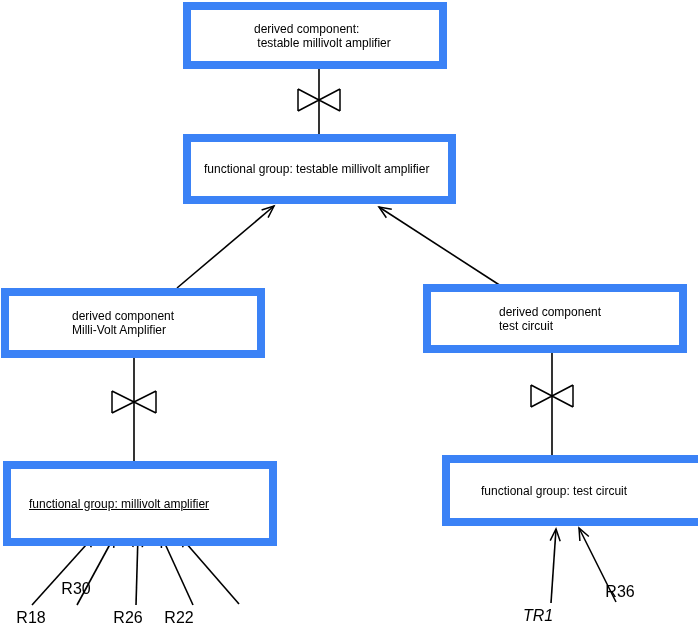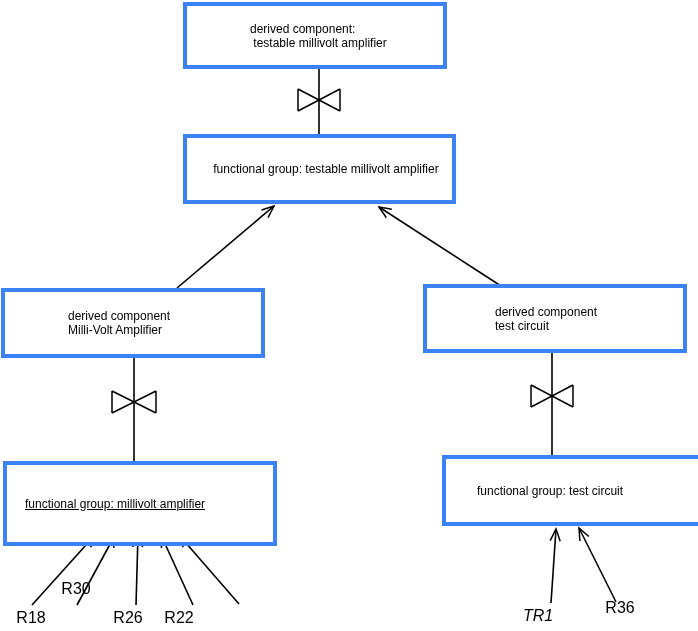--- a/index.html
+++ b/index.html
@@ -8,21 +8,21 @@
     width:698px;height:631px;
     background:#ffffff;
     font-family:"Liberation Sans", sans-serif;
     color:#000000;
     overflow:hidden;
   }
   svg.wires{position:absolute;left:0;top:0;z-index:0;}
   .node{
     position:absolute;
     box-sizing:border-box;
-    border:4px solid #3b82f6;
+    border:8px solid #3b82f6;
     background:#ffffff;
     display:flex;
     flex-direction:column;
     justify-content:center;
     font-size:12px;
     line-height:14px;
     z-index:1;
   }
   .node span{white-space:pre;display:block;}
   .leaf{
@@ -65,21 +65,21 @@
 
     <line x1="551" y1="603" x2="556" y2="529" stroke="#000000" stroke-width="1.6" marker-end="url(#arrow)"></line>
     <line x1="616" y1="602" x2="579" y2="528" stroke="#000000" stroke-width="1.6" marker-end="url(#arrow)"></line>
   </svg>
 
   <div class="node" style="left:183px;top:2px;width:264px;height:67px;padding-left:63px;">
     <span>derived component:</span>
     <span> testable millivolt amplifier</span>
   </div>
 
-  <div class="node" style="left:183px;top:134px;width:273px;height:70px;padding-left:13px;align-items:center;">
+  <div class="node" style="left:183px;top:134px;width:273px;height:70px;padding-left:13px;">
     <span>functional group: testable millivolt amplifier</span>
   </div>
 
   <div class="node" style="left:1px;top:288px;width:264px;height:70px;padding-left:63px;">
     <span>derived component</span>
     <span>Milli-Volt Amplifier</span>
   </div>
 
   <div class="node" style="left:3px;top:461px;width:274px;height:85px;padding-left:18px;text-decoration:underline;">
     <span>functional group: millivolt amplifier</span>
@@ -93,15 +93,15 @@
   <div class="node" style="left:442px;top:455px;width:272px;height:71px;padding-left:31px;">
     <span>functional group: test circuit</span>
   </div>
 
   <div class="leaf" style="left:31px;top:611px;">R18</div>
   <div class="leaf" style="left:76px;top:582px;text-align:center;">R30</div>
   <div class="leaf" style="left:128px;top:611px;">R26</div>
   <div class="leaf" style="left:179px;top:611px;">R22</div>
   <div class="leaf" style="left:222px;top:611px;margin-top:24px;">IC1</div>
   <div class="leaf" style="left:538px;top:609px;font-style:italic;">TR1</div>
-  <div class="leaf" style="left:620px;top:601px;">R36</div>
+  <div class="leaf" style="left:620px;top:585px;">R36</div>
 
 </div>
 
 </body></html>

